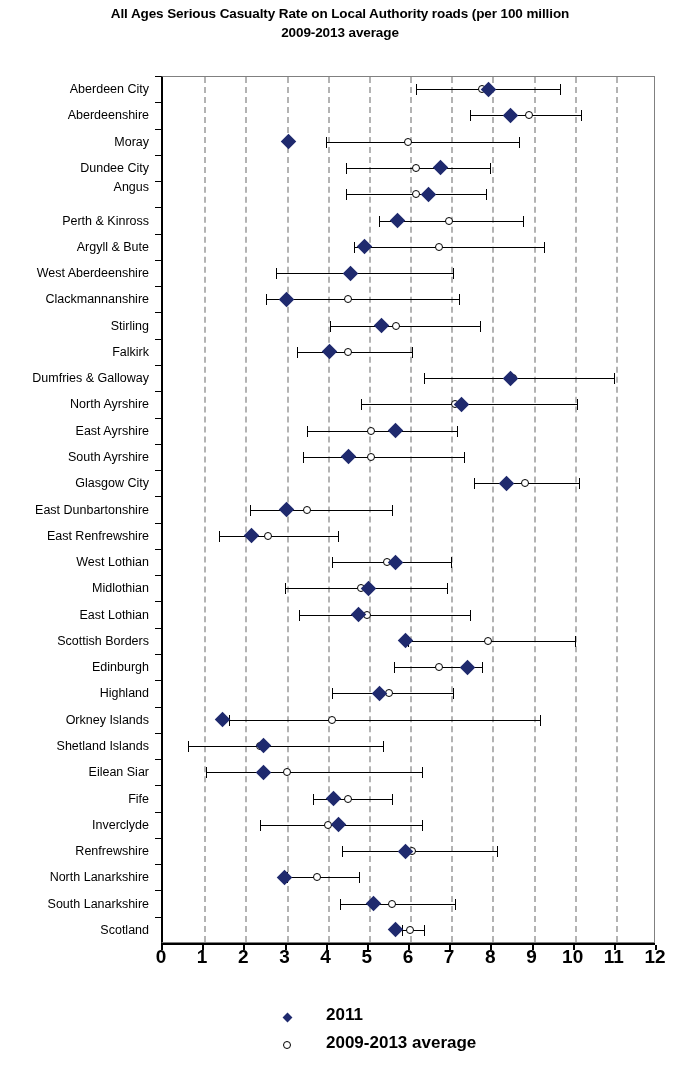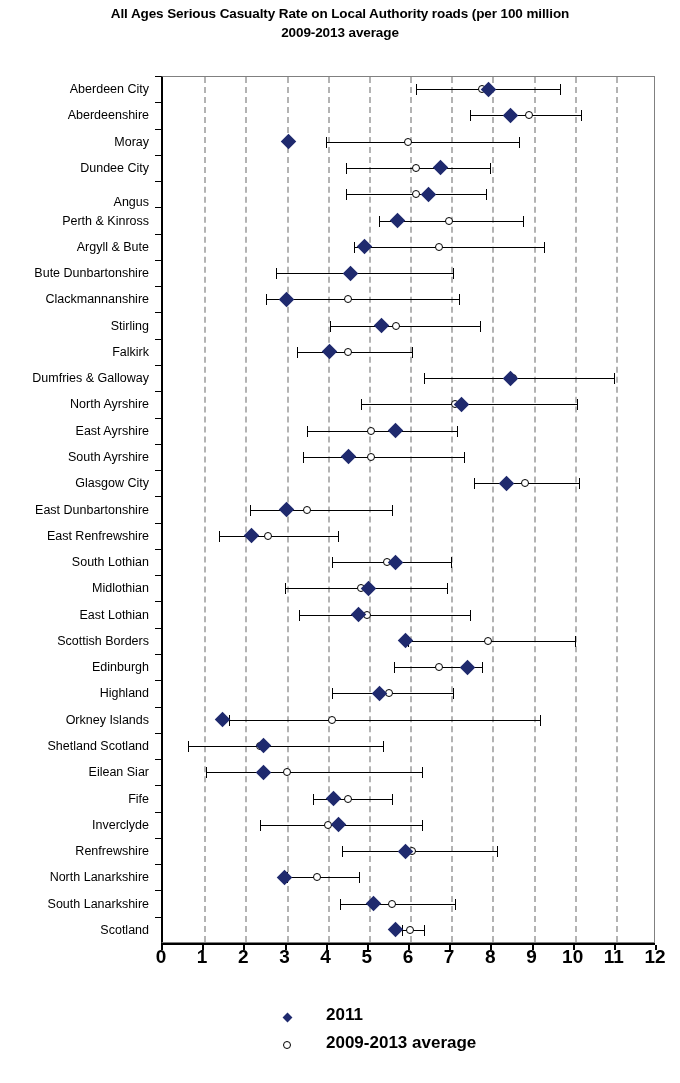--- a/index.html
+++ b/index.html
@@ -126,27 +126,27 @@
 
   <div id="category-labels">
       <div class="cat-label" style="top: 6.13636px;">Aberdeen City</div>
       <div class="cat-tick" style="top: 0px;"></div>
       <div class="cat-label" style="top: 32.4091px;">Aberdeenshire</div>
       <div class="cat-tick" style="top: 26.2727px;"></div>
       <div class="cat-label" style="top: 58.6818px;">Moray</div>
       <div class="cat-tick" style="top: 52.5455px;"></div>
       <div class="cat-label" style="top: 84.9545px;">Dundee City</div>
       <div class="cat-tick" style="top: 78.8182px;"></div>
-      <div class="cat-label" style="top: 119px;">Angus</div>
+      <div class="cat-label" style="top: 104px;">Angus</div>
       <div class="cat-tick" style="top: 105.091px;"></div>
       <div class="cat-label" style="top: 137.5px;">Perth &amp; Kinross</div>
       <div class="cat-tick" style="top: 131.364px;"></div>
       <div class="cat-label" style="top: 163.773px;">Argyll &amp; Bute</div>
       <div class="cat-tick" style="top: 157.636px;"></div>
-      <div class="cat-label" style="top: 190.045px;">Bute Dunbartonshire</div>
+      <div class="cat-label" style="top: 190.045px;">West Aberdeenshire</div>
       <div class="cat-tick" style="top: 183.909px;"></div>
       <div class="cat-label" style="top: 216.318px;">Clackmannanshire</div>
       <div class="cat-tick" style="top: 210.182px;"></div>
       <div class="cat-label" style="top: 242.591px;">Stirling</div>
       <div class="cat-tick" style="top: 236.455px;"></div>
       <div class="cat-label" style="top: 268.864px;">Falkirk</div>
       <div class="cat-tick" style="top: 262.727px;"></div>
       <div class="cat-label" style="top: 295.136px;">Dumfries &amp; Galloway</div>
       <div class="cat-tick" style="top: 289px;"></div>
       <div class="cat-label" style="top: 321.409px;">North Ayrshire</div>
@@ -154,35 +154,35 @@
       <div class="cat-label" style="top: 347.682px;">East Ayrshire</div>
       <div class="cat-tick" style="top: 341.545px;"></div>
       <div class="cat-label" style="top: 373.955px;">South Ayrshire</div>
       <div class="cat-tick" style="top: 367.818px;"></div>
       <div class="cat-label" style="top: 400.227px;">Glasgow City</div>
       <div class="cat-tick" style="top: 394.091px;"></div>
       <div class="cat-label" style="top: 426.5px;">East Dunbartonshire</div>
       <div class="cat-tick" style="top: 420.364px;"></div>
       <div class="cat-label" style="top: 452.773px;">East Renfrewshire</div>
       <div class="cat-tick" style="top: 446.636px;"></div>
-      <div class="cat-label" style="top: 479.045px;">South Lothian</div>
+      <div class="cat-label" style="top: 479.045px;">West Lothian</div>
       <div class="cat-tick" style="top: 472.909px;"></div>
       <div class="cat-label" style="top: 505.318px;">Midlothian</div>
       <div class="cat-tick" style="top: 499.182px;"></div>
       <div class="cat-label" style="top: 531.591px;">East Lothian</div>
       <div class="cat-tick" style="top: 525.455px;"></div>
       <div class="cat-label" style="top: 557.864px;">Scottish Borders</div>
       <div class="cat-tick" style="top: 551.727px;"></div>
       <div class="cat-label" style="top: 584.136px;">Edinburgh</div>
       <div class="cat-tick" style="top: 578px;"></div>
       <div class="cat-label" style="top: 610.409px;">Highland</div>
       <div class="cat-tick" style="top: 604.273px;"></div>
       <div class="cat-label" style="top: 636.682px;">Orkney Islands</div>
       <div class="cat-tick" style="top: 630.545px;"></div>
-      <div class="cat-label" style="top: 662.955px;">Shetland Scotland</div>
+      <div class="cat-label" style="top: 662.955px;">Shetland Islands</div>
       <div class="cat-tick" style="top: 656.818px;"></div>
       <div class="cat-label" style="top: 689.227px;">Eilean Siar</div>
       <div class="cat-tick" style="top: 683.091px;"></div>
       <div class="cat-label" style="top: 715.5px;">Fife</div>
       <div class="cat-tick" style="top: 709.364px;"></div>
       <div class="cat-label" style="top: 741.773px; margin-left: 40px;">Inverclyde</div>
       <div class="cat-tick" style="top: 735.636px;"></div>
       <div class="cat-label" style="top: 768.045px;">Renfrewshire</div>
       <div class="cat-tick" style="top: 761.909px;"></div>
       <div class="cat-label" style="top: 794.318px;">North Lanarkshire</div>

